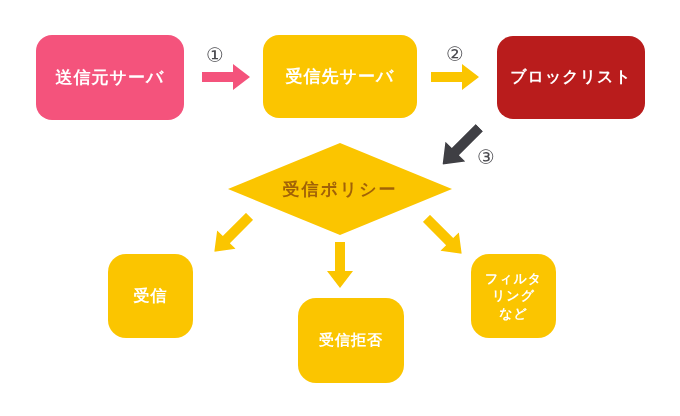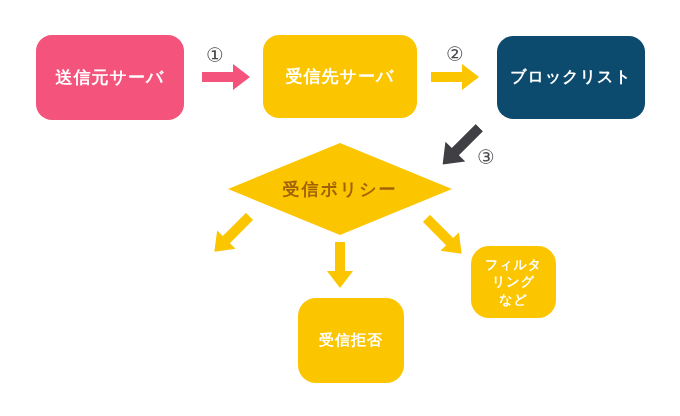--- a/index.html
+++ b/index.html
@@ -21,28 +21,28 @@
     justify-content: center;
     text-align: center;
     color: #ffffff;
     font-weight: bold;
     border-radius: 16px;
     letter-spacing: 1px;
     box-sizing: border-box;
   }
   .node.pink  { background: #F4537C; }
   .node.yellow{ background: #FBC500; }
-  .node.dark  { background: #0c4a6e; }
+  .node.dark  { background: #b91c1c; }
 
   #node-source      { left: 36px;  top: 35px;  width: 148px; height: 85px; font-size: 17px; }
   #node-destination { left: 263px; top: 35px;  width: 154px; height: 83px; font-size: 17px; }
   #node-blocklist   { left: 497px; top: 36px;  width: 148px; height: 83px; font-size: 16px; }
   #node-accept      { left: 108px; top: 254px; width: 85px;  height: 84px; font-size: 16px; border-radius: 18px; }
   #node-reject      { left: 298px; top: 298px; width: 106px;  height: 85px; font-size: 15px; border-radius: 18px; }
-  #node-filtering   { left: 471px; top: 246px; width: 85px;  height: 72px; font-size: 13px; border-radius: 18px;
+  #node-filtering   { left: 471px; top: 254px; width: 85px;  height: 84px; font-size: 13px; border-radius: 18px;
                       line-height: 1.35; white-space: pre-line; letter-spacing: 1px; }
 
   .diamond-svg { position: absolute; left: 228px; top: 143px; }
   .diamond-label {
     position: absolute; left: 228px; top: 143px; width: 224px; height: 92px;
     display: flex; align-items: center; justify-content: center;
     color: #a16207; font-weight: bold; font-size: 17px; letter-spacing: 2px;
   }
 
   .arrow { position: absolute; }
@@ -102,20 +102,21 @@
   </svg>
 
   <svg class="arrow" id="arrow-5" width="46" height="26" viewBox="0 0 46 26">
     <polygon points="0,8 29,8 29,0 46,13 29,26 29,18 0,18" fill="#FBC500"></polygon>
   </svg>
 
   <svg class="arrow" id="arrow-6" width="50" height="26" viewBox="0 0 50 26">
     <polygon points="0,8 33,8 33,0 50,13 33,26 33,18 0,18" fill="#FBC500"></polygon>
   </svg>
 
+  <div class="node yellow" id="node-accept">受信</div>
 
   <div class="node yellow" id="node-reject">受信拒否</div>
 
   <div class="node yellow" id="node-filtering">フィルタ
 リング
 など</div>
 
 </div>
 
 </body></html>

